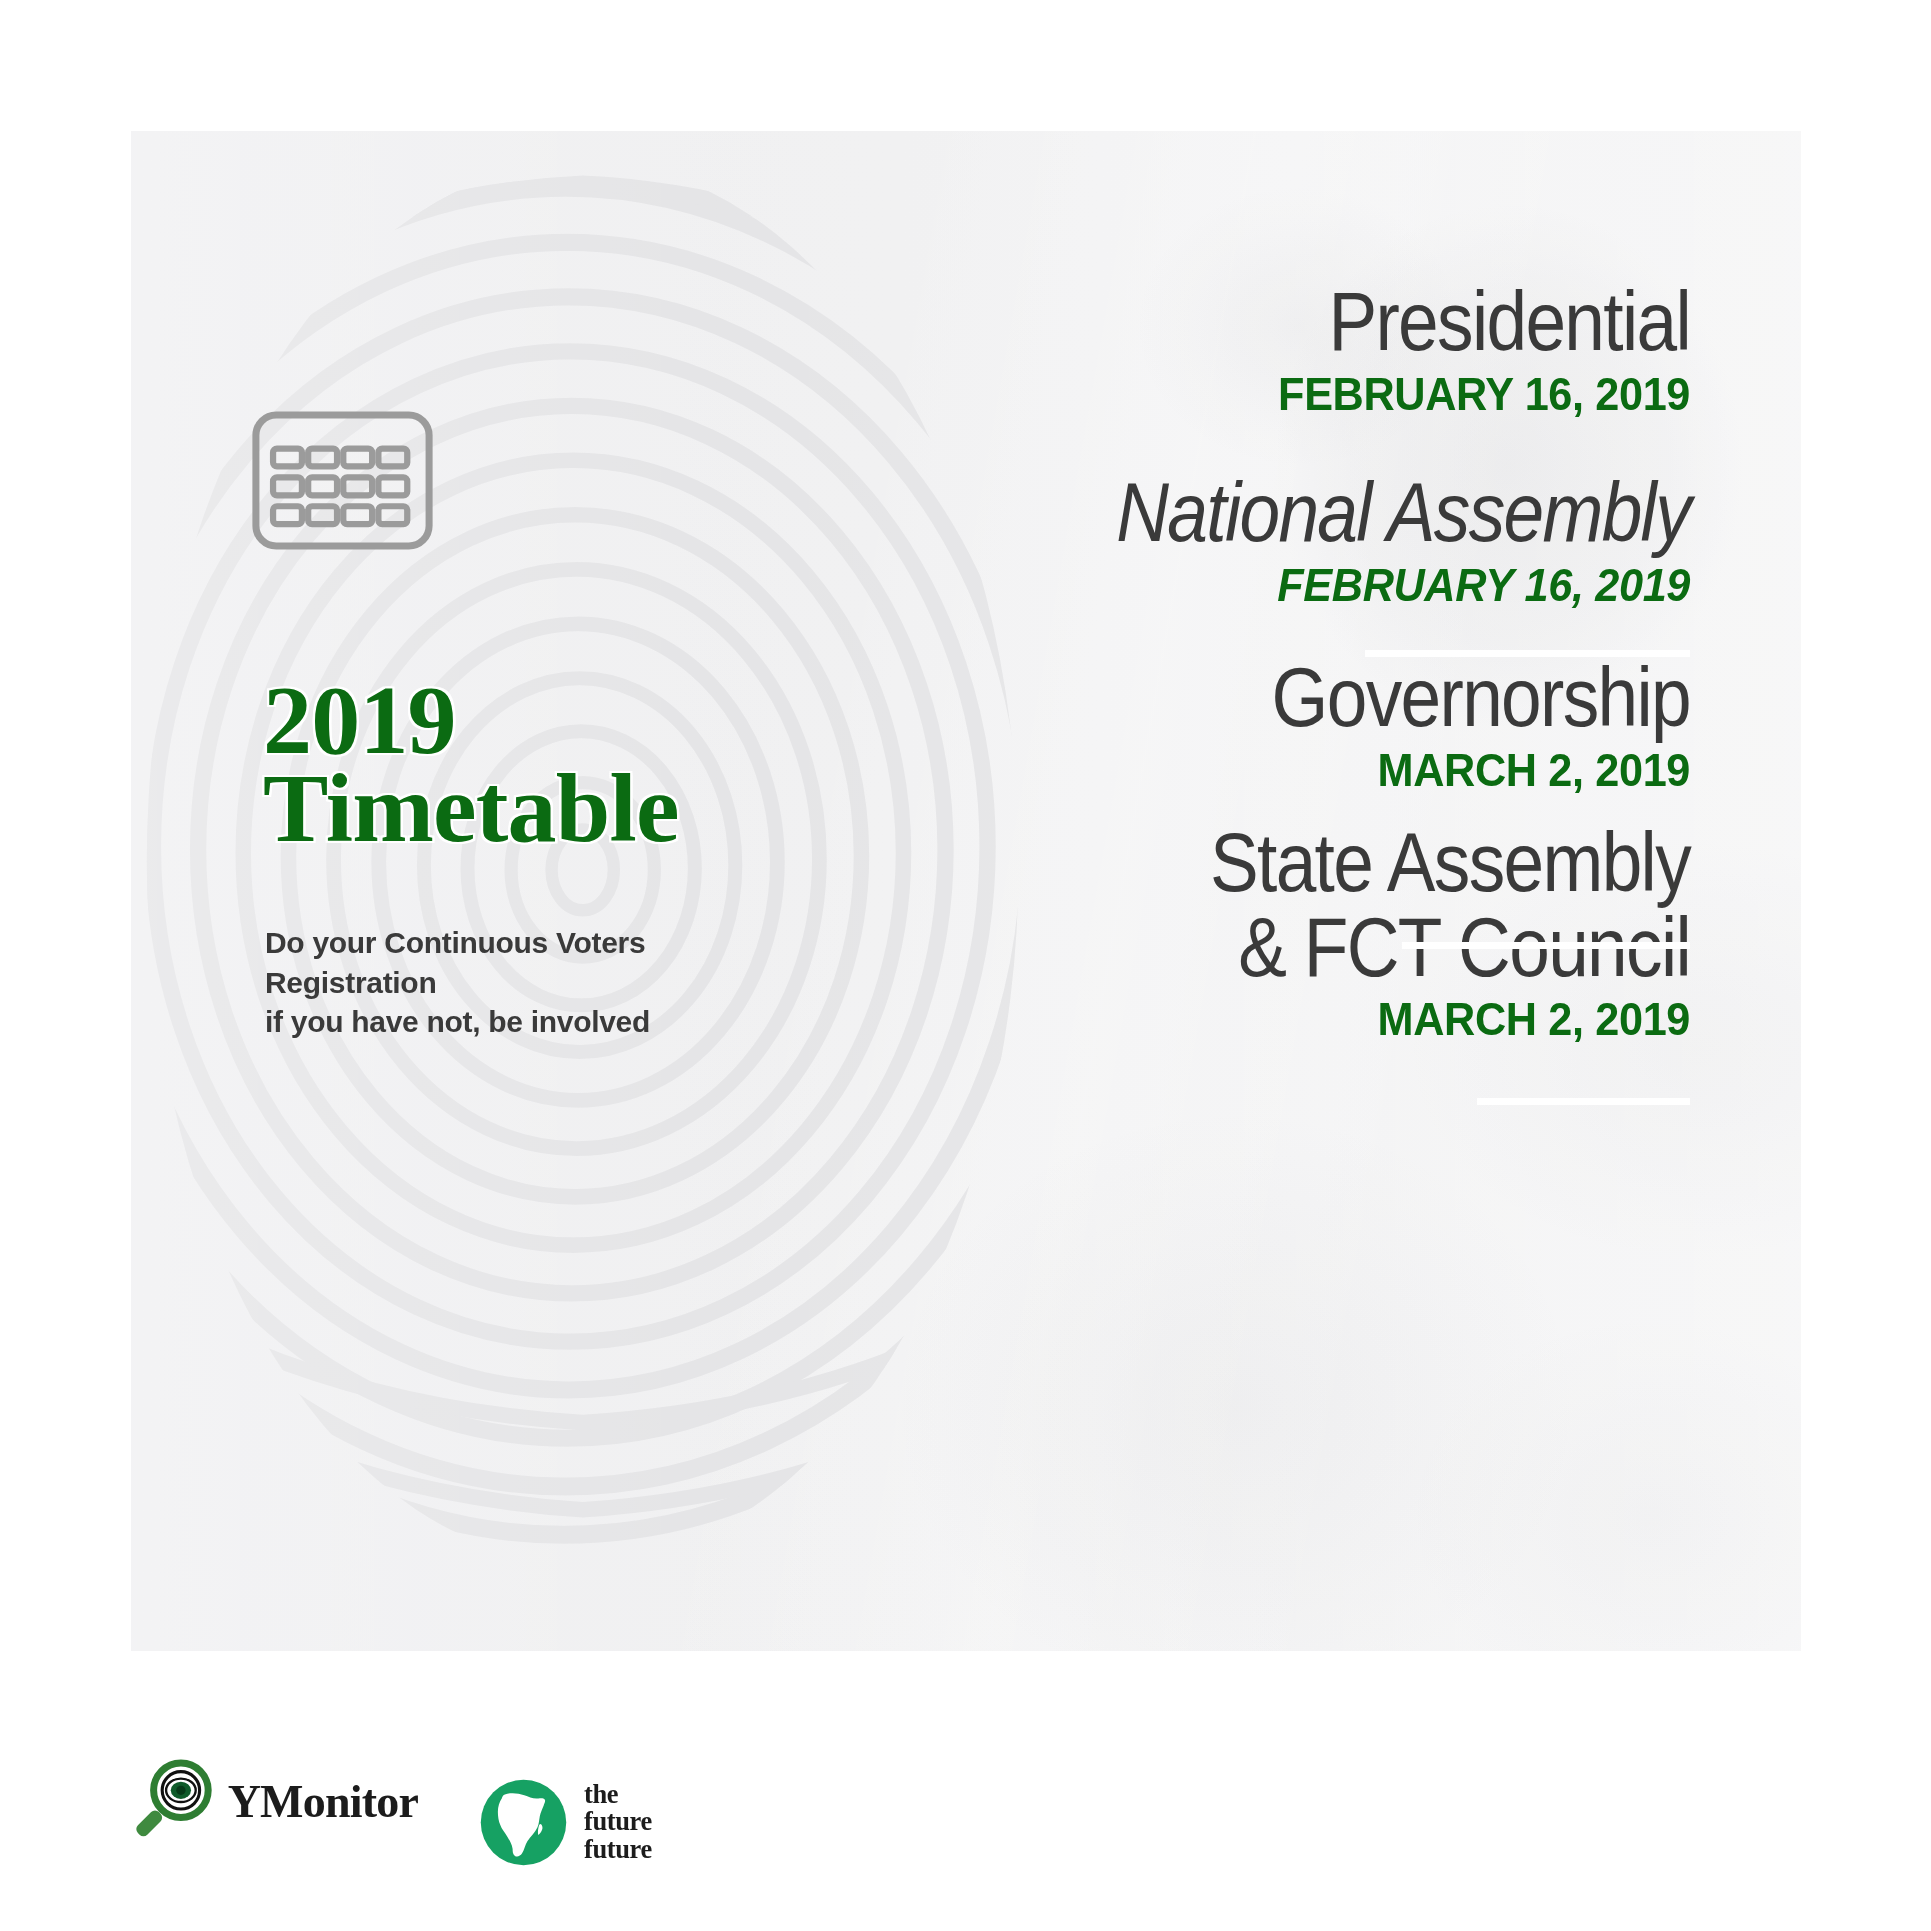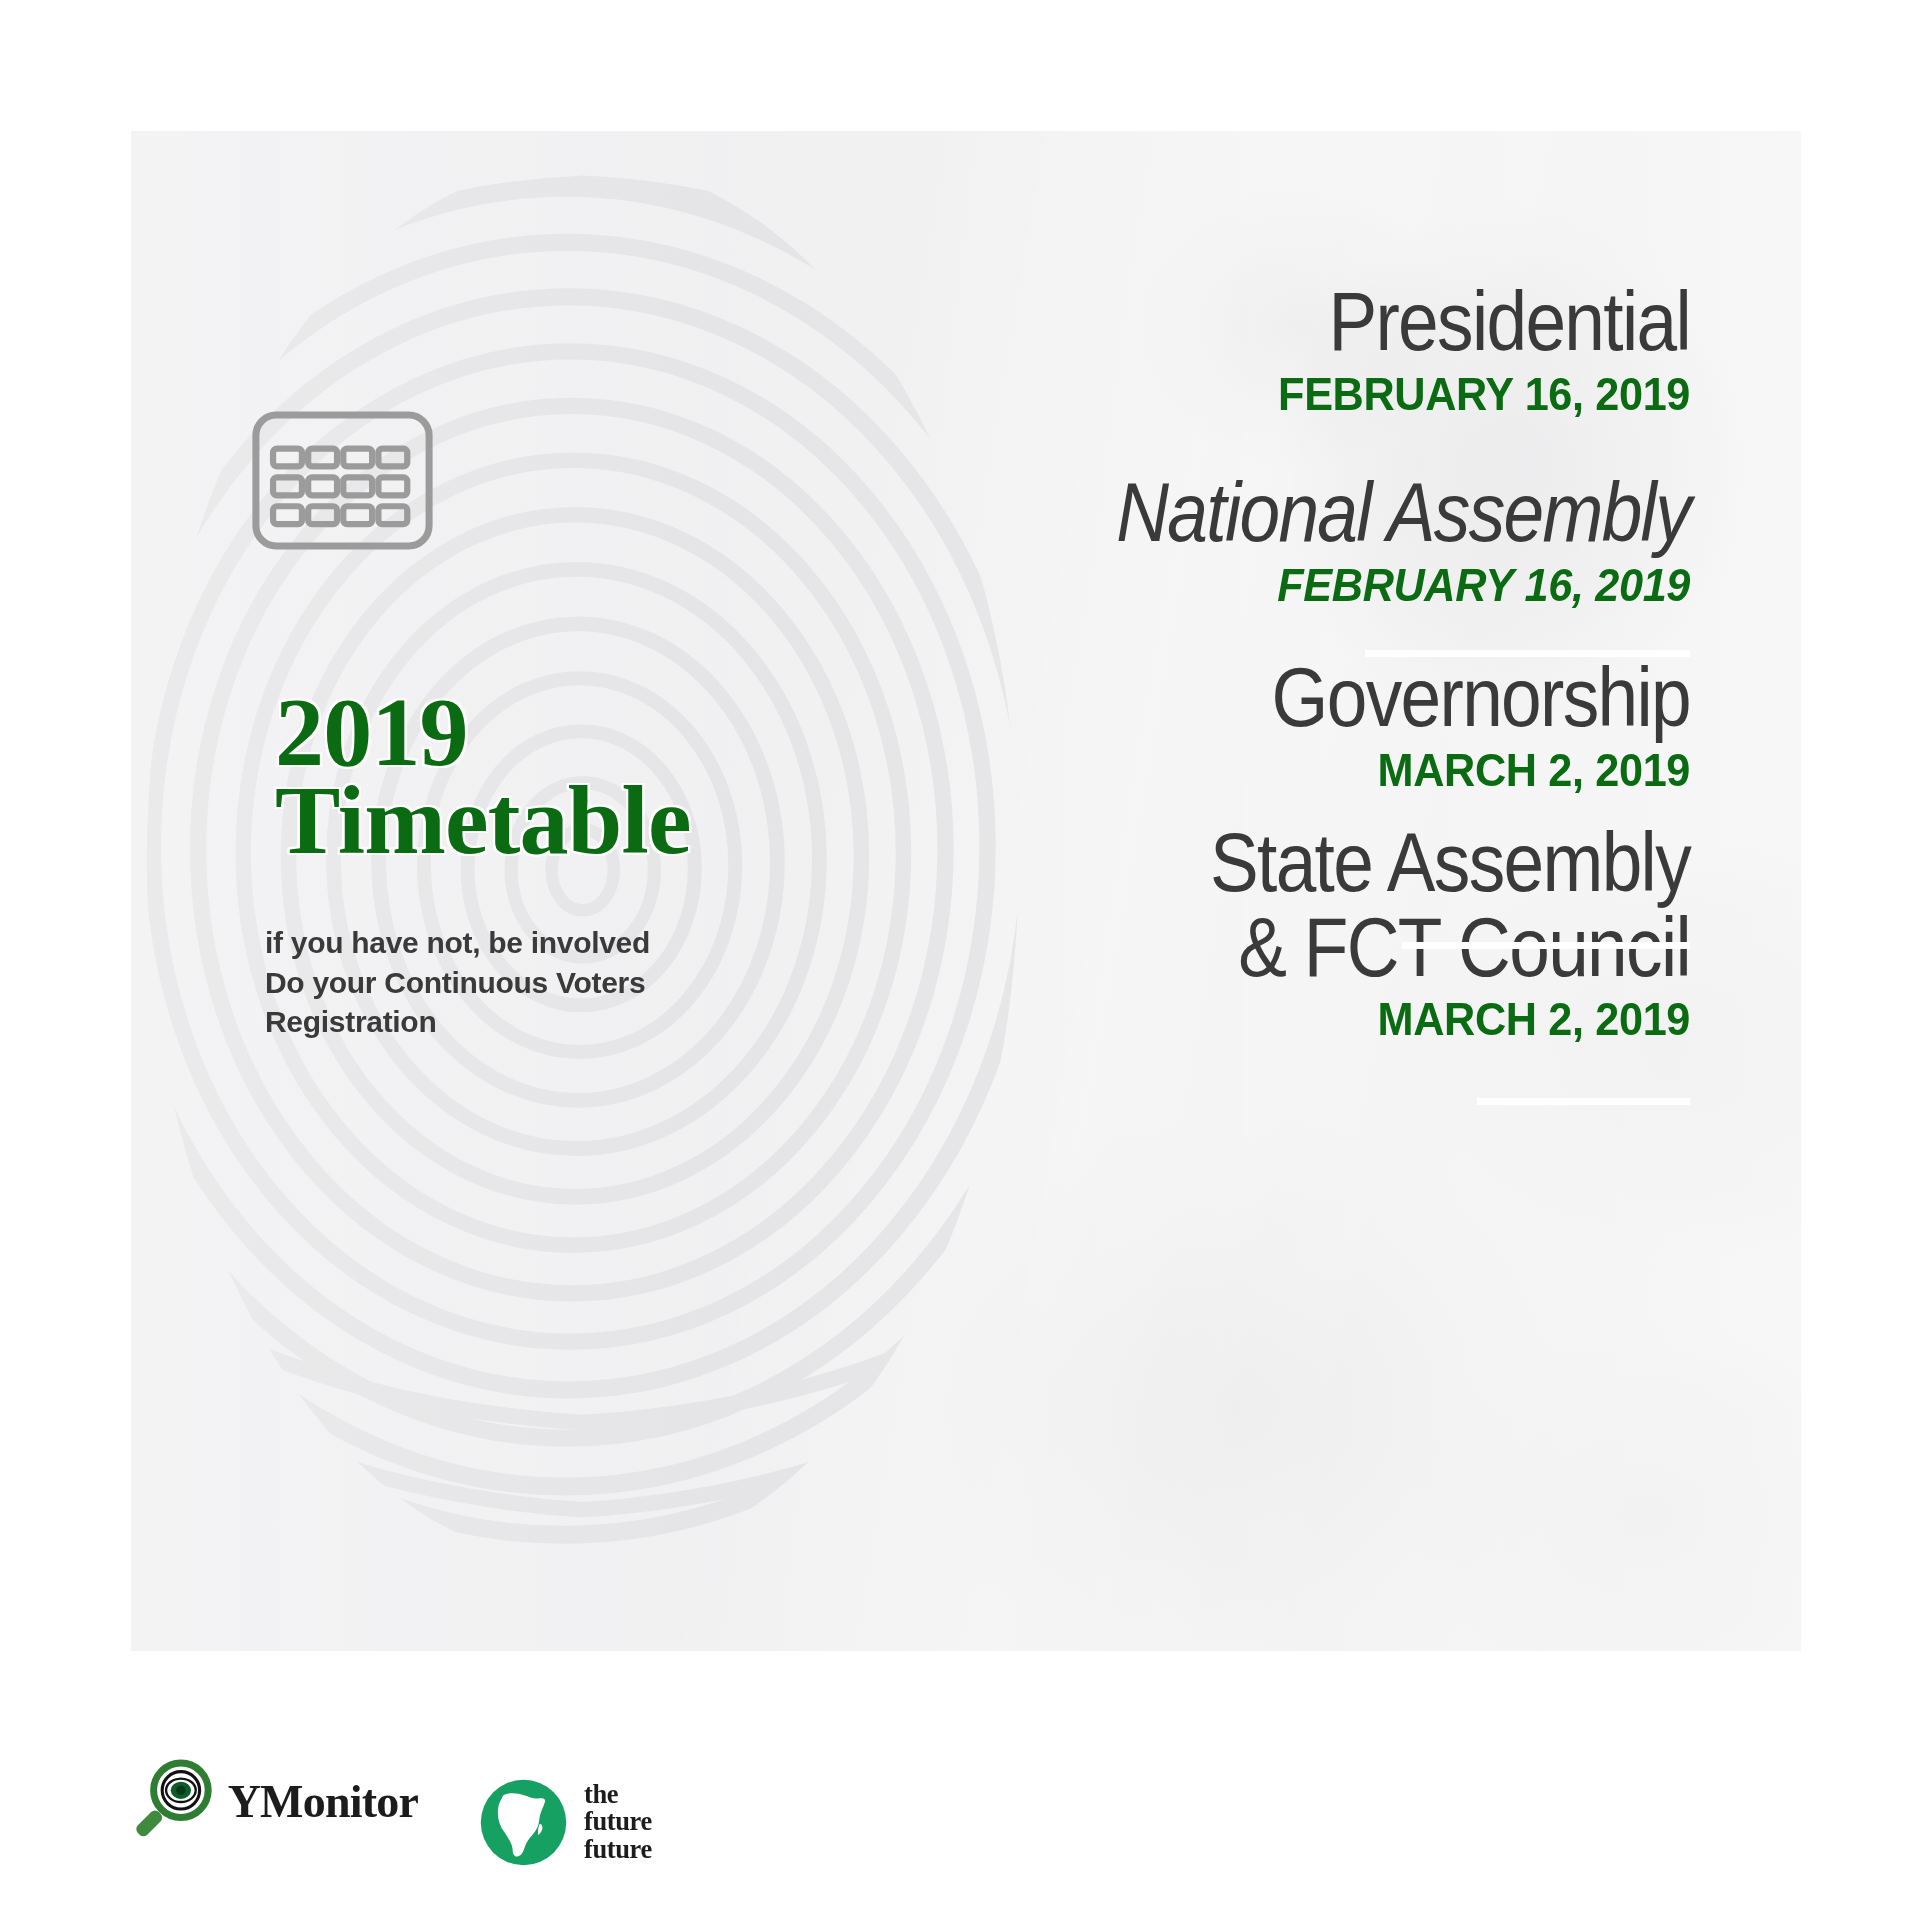--- a/index.html
+++ b/index.html
@@ -84,21 +84,21 @@
     width: 181px;
     height: 139px;
   }
   .headline {
     font-family: "Liberation Serif", "DejaVu Serif", serif;
     font-weight: bold;
     font-size: 98px;
     line-height: 0.90;
     color: #0b6b12;
     letter-spacing: -0.8px;
-    margin: 12px;
+    margin: 0;
     text-shadow:
        2.3px  0 0 rgba(255,255,255,0.95),
       -2.3px  0 0 rgba(255,255,255,0.95),
        0  2.3px 0 rgba(255,255,255,0.95),
        0 -2.3px 0 rgba(255,255,255,0.95),
        2.3px  2.3px 0 rgba(255,255,255,0.95),
       -2.3px -2.3px 0 rgba(255,255,255,0.95),
        2.3px -2.3px 0 rgba(255,255,255,0.95),
       -2.3px  2.3px 0 rgba(255,255,255,0.95);
   }
@@ -276,22 +276,22 @@
           <rect x="162" y="122" width="37" height="23" rx="5"></rect>
         </g>
       </svg>
 
       <h1 class="headline" style="position:absolute; left:132px; top:545px; width:560px;">
         <span class="ln">2019</span>
         <span class="ln">Timetable</span>
       </h1>
 
       <div class="subhead">
+        <span class="ln">Do your Continuous Voters Registration</span>
         <span class="ln">if you have not, be involved</span>
-        <span class="ln">Do your Continuous Voters Registration</span>
       </div>
 
     </div>
 
     <div class="schedule">
 
       <div class="sched-row row-0">
         <div class="event">
           <span class="ln">Presidential</span>
         </div>

